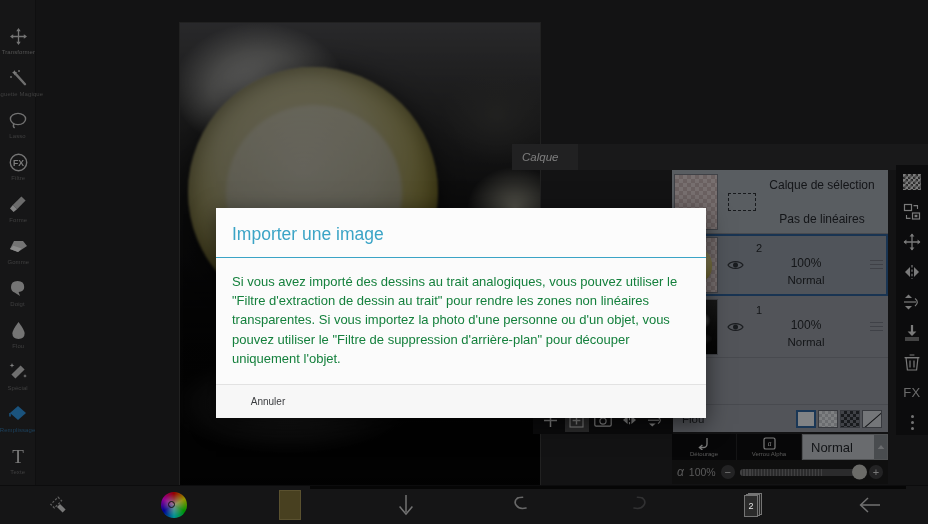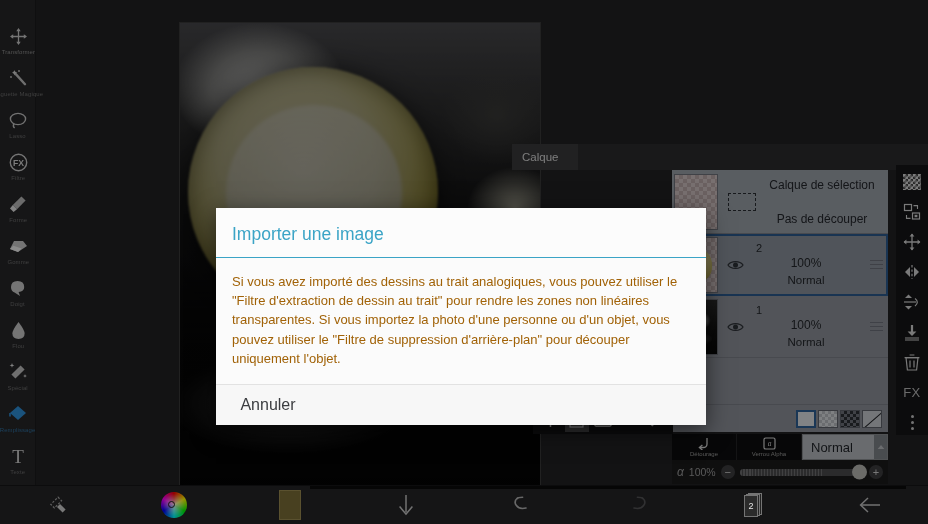--- a/index.html
+++ b/index.html
@@ -125,21 +125,21 @@
     font-size:9px; color:#e6e6e6;
   }
   .progress-strip {
     position:absolute; left:310px; top:0; width:596px; height:3px; background:#0c0c0c;
   }
 
   
   .calque-header {
     position:absolute; left:512px; top:144px; width:416px; height:26px;
     background:#2c2c2e;
-    display:flex; align-items:center;
+    display:flex; align-items:center;font-style:italic;
   }
   .calque-header .tabtag {
     width:66px; height:26px; background:#3a3a3c;
     display:flex; align-items:center; padding-left:10px;
     font-size:11.5px; color:#d7d7d7;
   }
 
   .layer-panel {
     position:absolute; left:672px; top:170px; width:216px; height:260px;
     background:#8e9299;
@@ -320,29 +320,29 @@
     margin-top:36px;
   }
   .dlg-title {
     padding:16px 16px 12px 16px;
     font-size:17.5px; color:#3ba4c6; font-weight:400;
     border-bottom:1.6px solid #3ba4c6;
     background:#fcfcfc;
   }
   .dlg-body {
     padding:14px 16px 16px 16px;
-    font-size:13px; color:#a16207; line-height:1.48;
+    font-size:13px; color:#15803d; line-height:1.48;
     background:#fbfbfb;
   }
   .dlg-actions {
     display:flex; border-top:1px solid #e2e2e2; background:#f7f7f7;
   }
   .dlg-btn {
     flex:1; padding:11px 24px; text-align:center;
-    font-size:16px; color:#3b3d40; cursor:pointer;
+    font-size:10px; color:#3b3d40; cursor:pointer;
     border-right:1px solid #e2e2e2;
   }
   .dlg-btn:last-child { border-right:none; }
   .dlg-btn.narrow { flex:0 0 104px; }
 </style>
 </head>
 <body>
 
 <div id="app">
 
@@ -359,21 +359,21 @@
     <div class="tabtag">Calque</div>
   </div>
 
   <div class="layer-panel">
 
     <div class="layer-row sel-layer">
       <div class="sel-thumb-box"></div>
       <div class="sel-dash"></div>
       <div class="sel-texts">
         <div class="sel-title">Calque de sélection</div>
-        <div class="sel-sub">Pas de découper</div>
+        <div class="sel-sub">Pas de linéaires</div>
       </div>
     </div>
 
     <div class="layer-row active">
       <div class="thumb with-yellow"></div>
       <div class="eye">
         <svg width="17" height="12" viewBox="0 0 17 12" aria-hidden="true">
           <path d="M1 6 C4 1.4 13 1.4 16 6 C13 10.6 4 10.6 1 6 Z" fill="none" stroke="#2e3238" stroke-width="1.3"></path>
           <circle cx="8.5" cy="6" r="2.5" fill="#2e3238"></circle>
         </svg>

